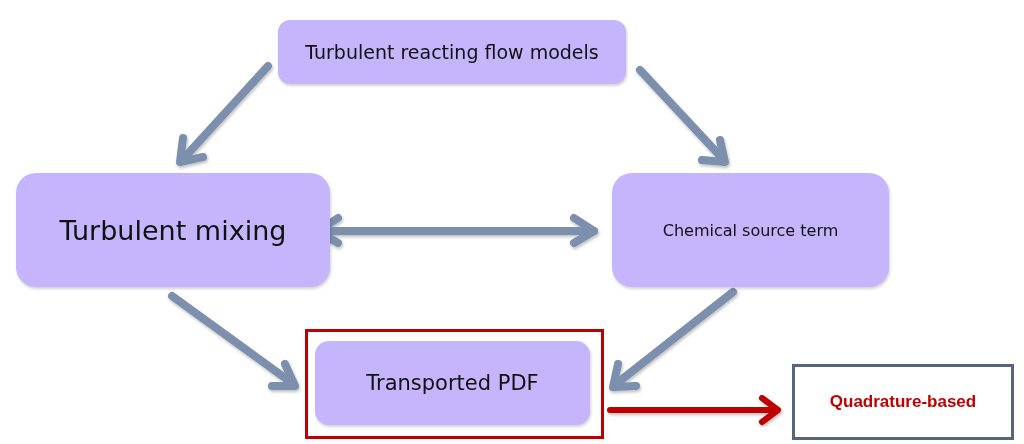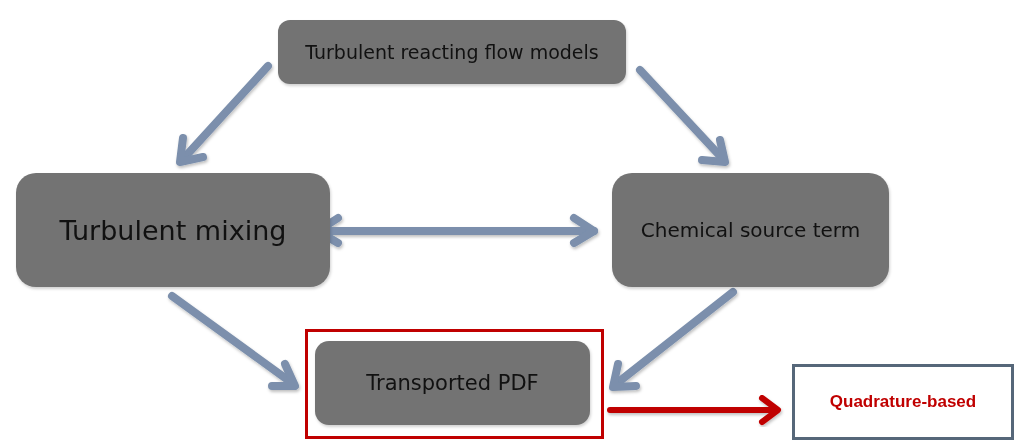--- a/index.html
+++ b/index.html
@@ -1,30 +1,30 @@
 <!DOCTYPE html>
 <html><head>
   <meta charset="utf-8">
   <style>
     html, body { margin: 0; padding: 0; background: #ffffff; }
     body { width: 1024px; height: 444px; position: relative; overflow: hidden;
            font-family: "DejaVu Sans", "Liberation Sans", sans-serif; }
     .node {
       position: absolute;
-      background: #737373;
+      background: #c4b5fd;
       border-radius: 16px;
       display: flex; align-items: center; justify-content: center;
       color: #111111;
       box-shadow: 1px 2px 3px rgba(0,0,0,0.18);
       text-align: center;
       white-space: nowrap;
     }
     #node-top { left: 278px; top: 20px; width: 348px; height: 64px; border-radius: 12px; font-size: 19px; }
     #node-left { left: 16px; top: 173px; width: 314px; height: 114px; border-radius: 20px; font-size: 27px; }
-    #node-right { left: 612px; top: 173px; width: 277px; height: 114px; border-radius: 20px; font-size: 20px; }
+    #node-right { left: 612px; top: 173px; width: 277px; height: 114px; border-radius: 20px; font-size: 16px; }
     #node-bottom { left: 315px; top: 341px; width: 275px; height: 84px; border-radius: 14px; font-size: 21px; }
     #highlight-frame {
       position: absolute; left: 305px; top: 329px; width: 293px; height: 104px;
       border: 3px solid #c00000; box-sizing: content-box;
     }
     #qmm-box {
       position: absolute; left: 792px; top: 364px; width: 216px; height: 70px;
       border: 3px solid #566779; background: #ffffff;
       display: flex; flex-direction: row; align-items: center; justify-content: center;
       color: #c00000; font-weight: bold; font-size: 17px; line-height: 22px;

